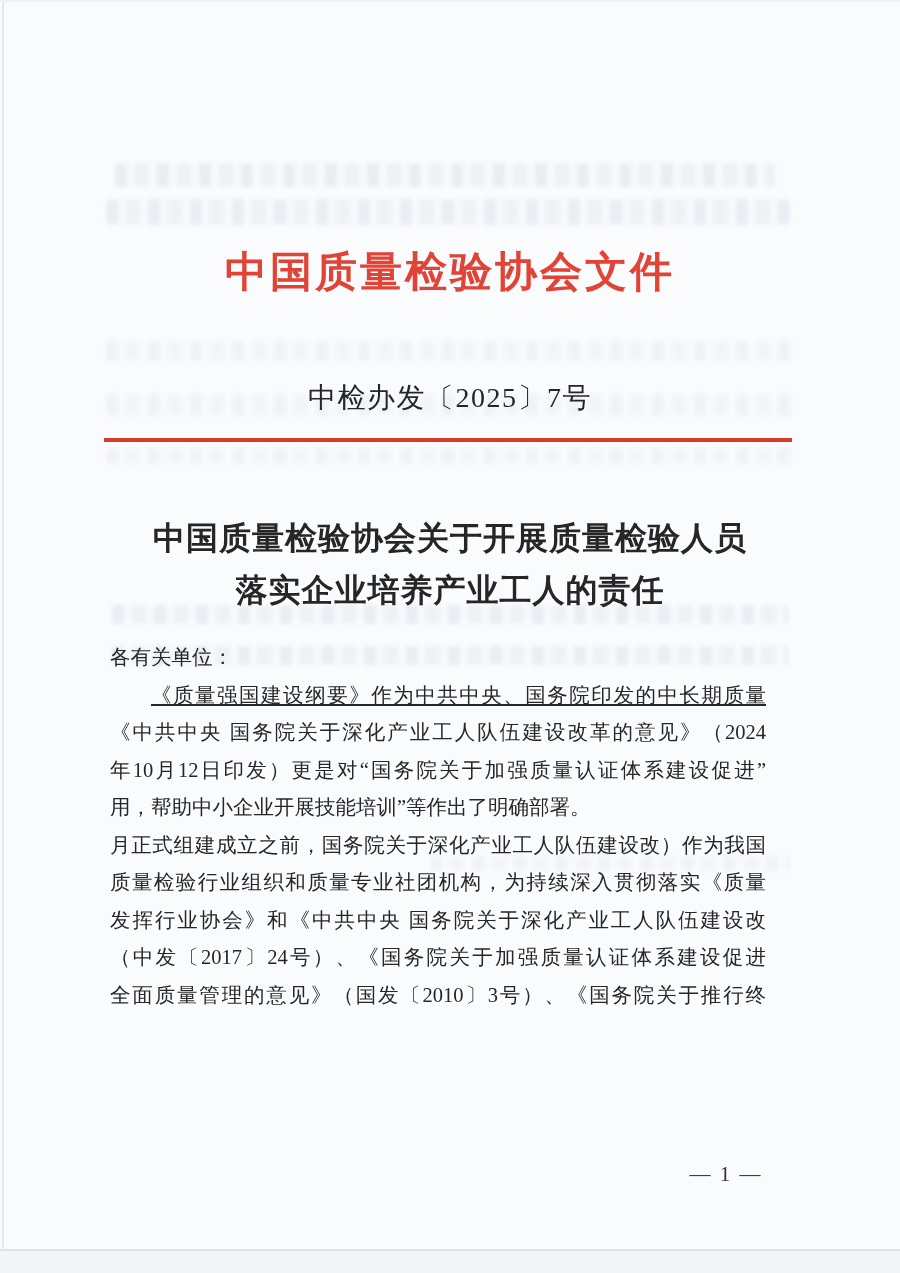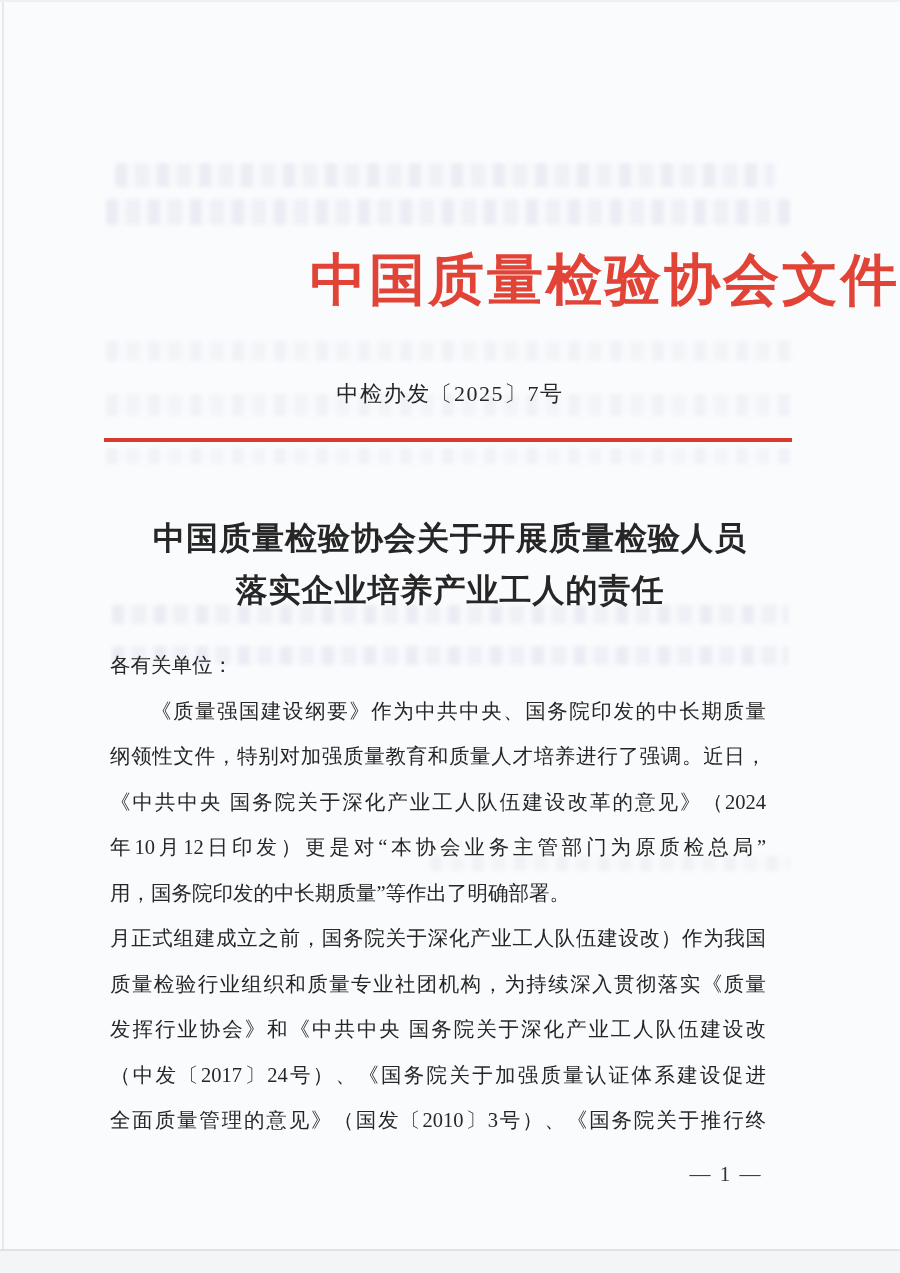--- a/index.html
+++ b/index.html
@@ -25,46 +25,46 @@
       rgba(139,156,184,.35) 0 12px, rgba(139,156,184,.05) 12px 20px,
       rgba(139,156,184,.26) 20px 34px, rgba(139,156,184,.04) 34px 42px);
     filter:blur(2px);
     opacity:.42;
     border-radius:3px;
   }
   .bleed.light{opacity:.26;}
 
   .letterhead{
     position:absolute;top:248px;left:0;width:100%;
-    margin:0;text-align:right;
-    font-size:56px;line-height:1.15;font-weight:bold;
+    margin:0;text-align:center;
+    font-size:42px;line-height:1.15;font-weight:bold;
     letter-spacing:3px;
     color:var(--accent_red,#e14437);
   }
   .docnum{
     position:absolute;top:379px;left:0;width:100%;
-    text-align:center;font-size:22px;letter-spacing:1.5px;
+    text-align:center;font-size:28px;letter-spacing:1.5px;
   }
   .redline{
     position:absolute;top:438px;left:104px;width:688px;height:4px;
     background:var(--rule_red,#d83a2e);
   }
   .notice-title{
     position:absolute;top:492px;left:0;width:100%;
     text-align:center;font-weight:bold;
     font-size:32px;line-height:52px;letter-spacing:1px;margin-top:20px;
   }
   .docbody{
     position:absolute;top:639px;left:110px;width:656px;
     font-size:20.5px;
   }
-  .line{height:37.5px;line-height:37.5px;white-space:pre;margin-top:8px;}
+  .line{height:37.5px;line-height:37.5px;white-space:pre;}
   .line.wrapok{white-space:normal;}
   .just{text-align:justify;text-align-last:justify;white-space:normal;}
-  .indent{text-indent:41px;}
+  .indent{text-indent:41px;text-decoration:underline;}
   .pagenum{
     position:absolute;top:1162px;left:686px;width:80px;
     font-size:21px;line-height:24px;letter-spacing:2px;color:#333;
     text-align:center;white-space:nowrap;
   }
 </style>
 </head>
 <body>
 
 <div class="page">
@@ -90,24 +90,23 @@
   <div class="redline"></div>
 
   <div class="notice-title">
     <div>中国质量检验协会关于开展质量检验人员</div>
     <div>落实企业培养产业工人的责任</div>
   </div>
 
   <div class="docbody">
     <div class="line">各有关单位：</div>
     <div class="line just indent">《质量强国建设纲要》作为中共中央、国务院印发的中长期质量</div>
-    <div class="line just">纲领性文件，特别对加强质量教育和质量人才培养进行了强调。近日，</div>
     <div class="line just">《中共中央 国务院关于深化产业工人队伍建设改革的意见》（2024</div>
-    <div class="line just">年10月12日印发）更是对“本协会业务主管部门为原质检总局”</div>
-    <div class="line wrapok">用，国务院印发的中长期质量”等作出了明确部署。</div>
+    <div class="line just">年10月12日印发）更是对“国务院关于加强质量认证体系建设促进”</div>
+    <div class="line wrapok">用，帮助中小企业开展技能培训”等作出了明确部署。</div>
     <div class="line just">月正式组建成立之前，国务院关于深化产业工人队伍建设改）作为我国</div>
     <div class="line just">质量检验行业组织和质量专业社团机构，为持续深入贯彻落实《质量</div>
     <div class="line just">发挥行业协会》和《中共中央 国务院关于深化产业工人队伍建设改</div>
     <div class="line just">（中发〔2017〕24号）、《国务院关于加强质量认证体系建设促进</div>
     <div class="line just">全面质量管理的意见》（国发〔2010〕3号）、《国务院关于推行终</div>
   </div>
 
   <div class="pagenum">— 1 —</div>
 
 </div>

